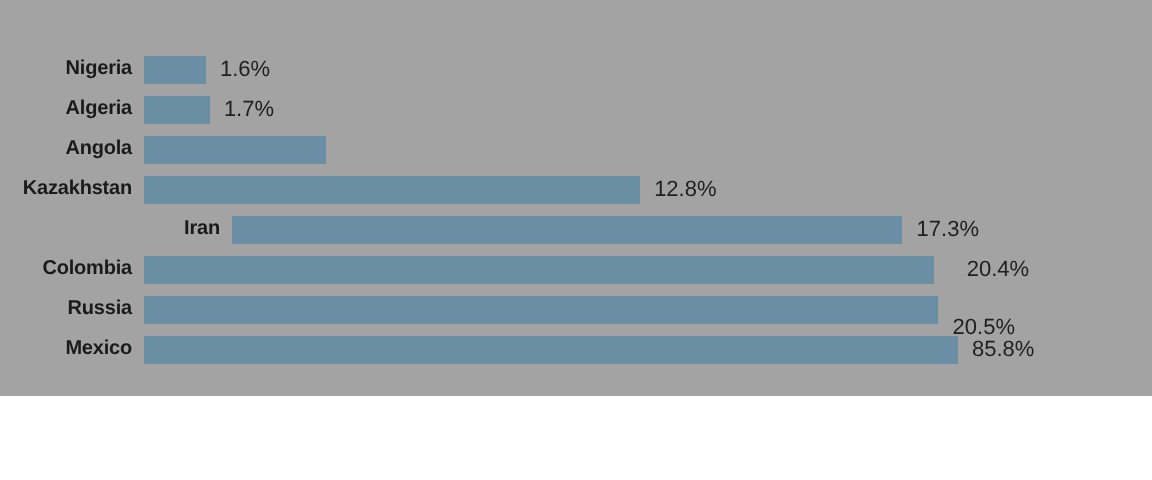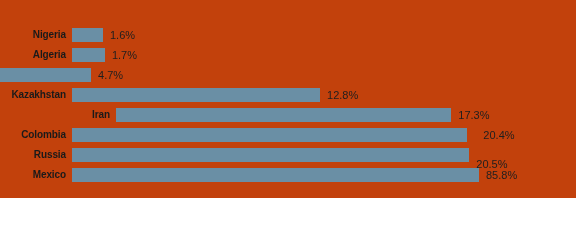--- a/index.html
+++ b/index.html
@@ -70,43 +70,43 @@
     font-size: 11px;
     color: #1f1f1f;
     white-space: nowrap;
     padding-left: 7px;
     line-height: 20px;
   }
 </style>
 </head>
 <body>
 
-<div id="chart-root" style="background: #c2410c;">
+<div id="chart-root" style="background: #a3a3a3;">
   <div class="rows">
 
     <div class="bar-row">
       <div class="cat-label" style="color: rgb(26, 26, 26);">Nigeria</div>
       <div class="bar-wrap">
         <div class="bar" style="width: 31.0095px; background: rgb(106, 143, 165);"></div>
         <div class="value-label" style="color: rgb(31, 31, 31);">1.6%</div>
       </div>
     </div>
 
     <div class="bar-row">
       <div class="cat-label" style="color: rgb(26, 26, 26);">Algeria</div>
       <div class="bar-wrap">
         <div class="bar" style="width: 32.9476px; background: rgb(106, 143, 165);"></div>
         <div class="value-label" style="color: rgb(31, 31, 31);">1.7%</div>
       </div>
     </div>
 
     <div class="bar-row">
+      <div class="cat-label" style="color: rgb(26, 26, 26);">Angola</div>
       <div class="bar-wrap">
         <div class="bar" style="width: 91.0905px; background: rgb(106, 143, 165);"></div>
-        <div class="value-label" style="color: rgb(31, 31, 31);">4.7%</div>
       </div>
     </div>
 
     <div class="bar-row">
       <div class="cat-label" style="color: rgb(26, 26, 26);">Kazakhstan</div>
       <div class="bar-wrap">
         <div class="bar" style="width: 248.076px; background: rgb(106, 143, 165);"></div>
         <div class="value-label" style="color: rgb(31, 31, 31);">12.8%</div>
       </div>
     </div>

